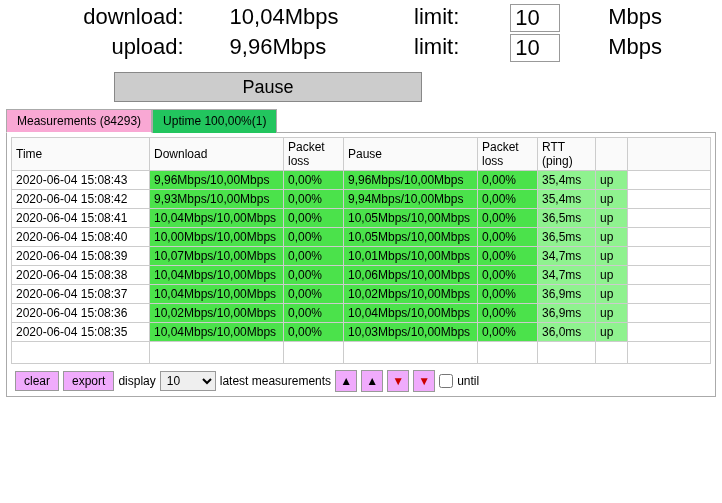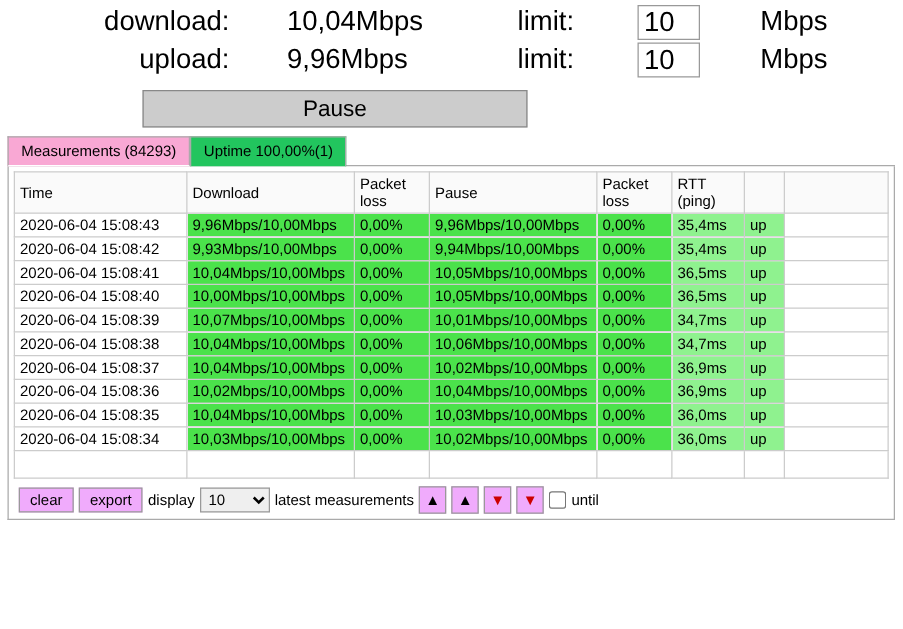--- a/index.html
+++ b/index.html
@@ -168,30 +168,20 @@
         <tr>
           <td>2020-06-04 15:08:35</td>
           <td class="green">10,04Mbps/10,00Mbps</td>
           <td class="green">0,00%</td>
           <td class="green">10,03Mbps/10,00Mbps</td>
           <td class="green">0,00%</td>
           <td class="lightgreen">36,0ms</td>
           <td class="lightgreen">up</td>
           <td></td>
         </tr>
-        <tr>
-          <td>2020-06-04 15:08:34</td>
-          <td class="green">10,03Mbps/10,00Mbps</td>
-          <td class="green">0,00%</td>
-          <td class="green">10,02Mbps/10,00Mbps</td>
-          <td class="green">0,00%</td>
-          <td class="lightgreen">36,0ms</td>
-          <td class="lightgreen">up</td>
-          <td></td>
-        </tr>
         <tr class="blank-row">
           <td></td>
           <td></td>
           <td></td>
           <td></td>
           <td></td>
           <td></td>
           <td></td>
           <td></td>
         </tr>

